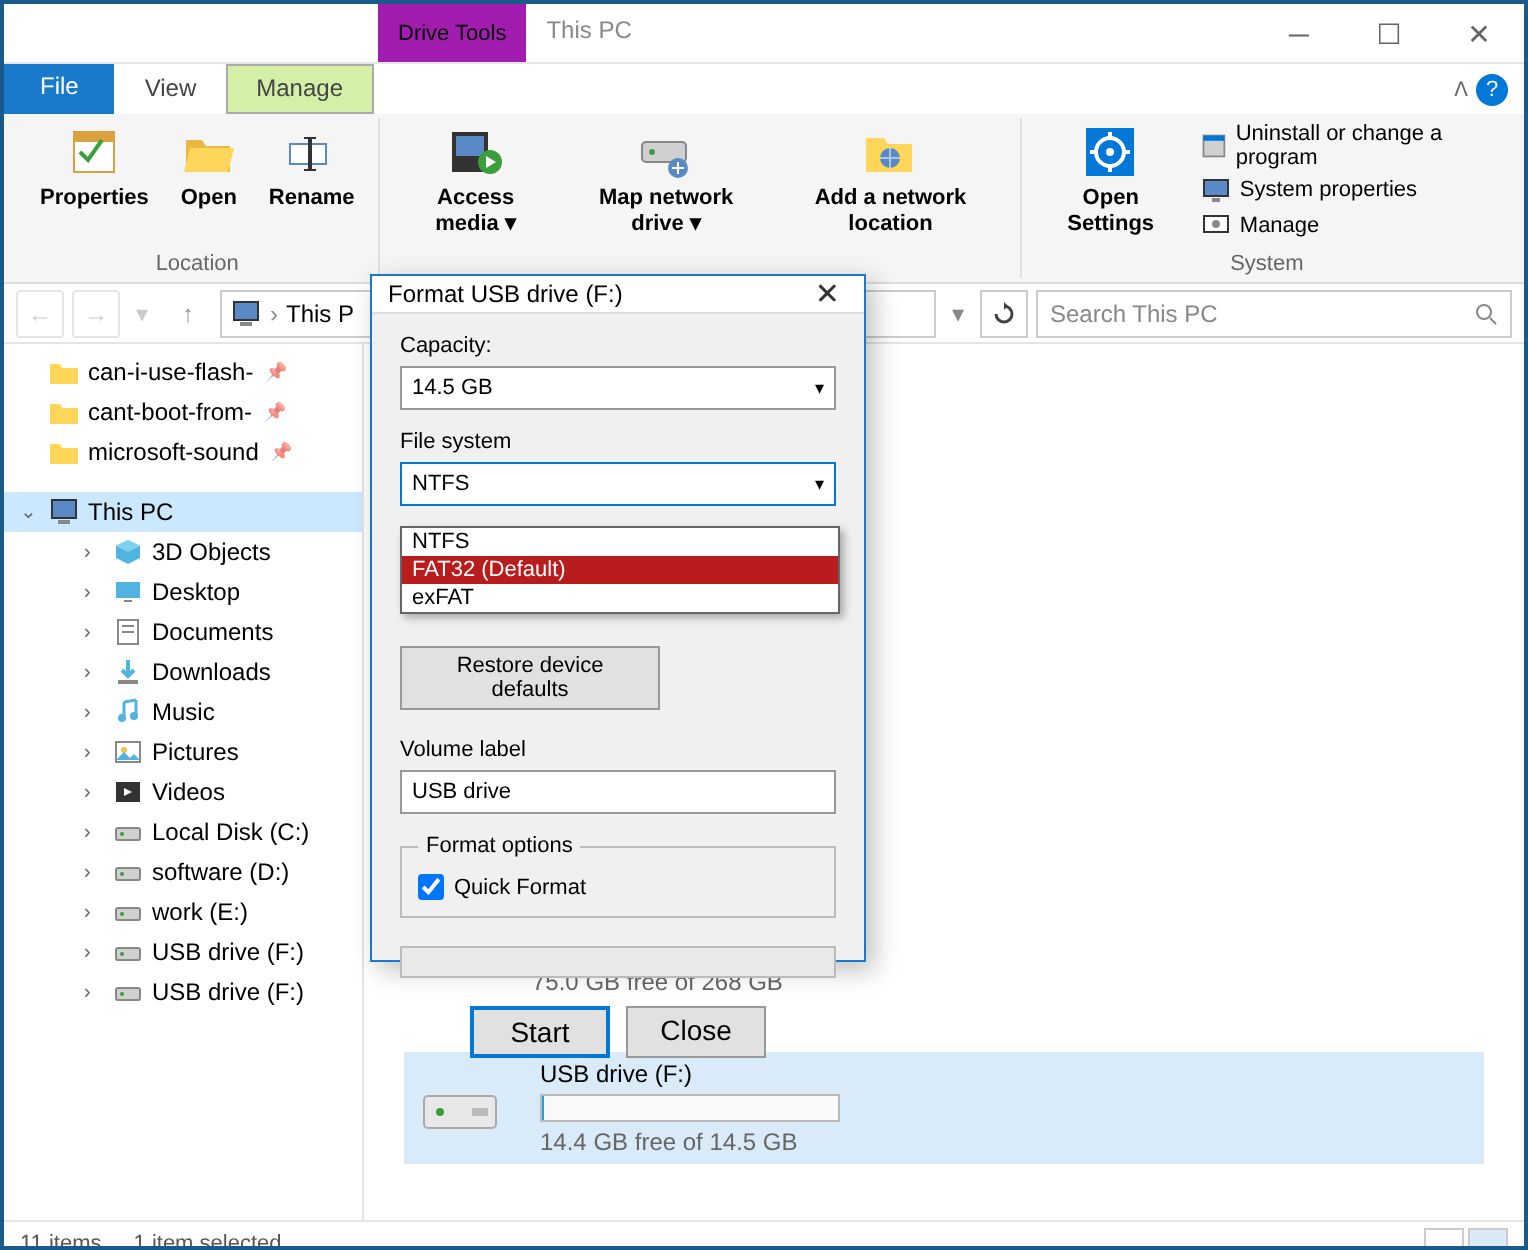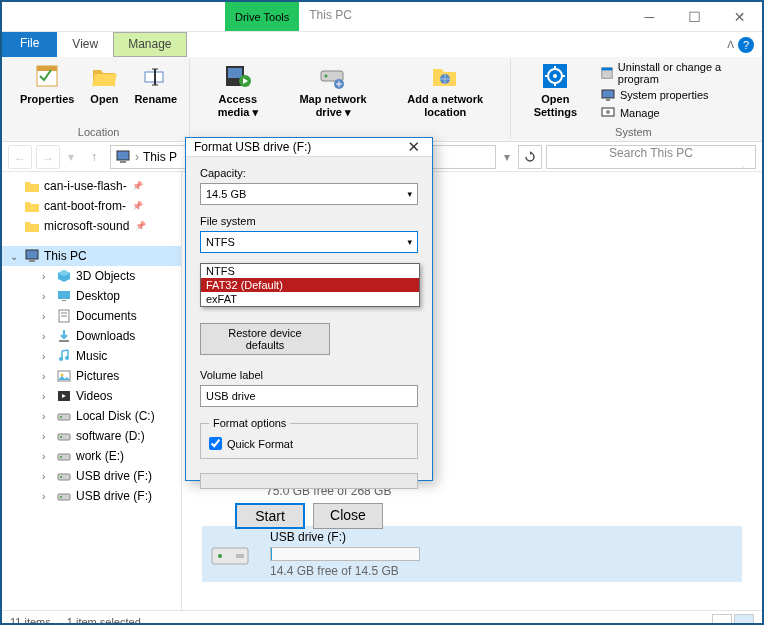--- a/index.html
+++ b/index.html
@@ -1,21 +1,21 @@
 <!DOCTYPE html>
 <html><head>
 <meta charset="utf-8">
 <style>
 * { box-sizing: border-box; margin: 0; padding: 0; font-family: "Segoe UI", Tahoma, sans-serif; }
 body { width: 764px; height: 625px; overflow: hidden; background: #fff; border: 2px solid #1a5a8a; position: relative; font-size: 12px; }
 
 
 .titlebar { height: 30px; display: flex; align-items: stretch; background: #fff; border-bottom: 1px solid #e5e5e5; position: relative; }
 .titlebar .tab-section { display: flex; }
-.titlebar .contextual-tab { background: #22c55e; padding: 2px 10px; font-size: 11px; display: flex; flex-direction: column; align-items: center; justify-content: center; margin-left: 36px; }
+.titlebar .contextual-tab { background: #a21caf; padding: 2px 10px; font-size: 11px; display: flex; flex-direction: column; align-items: center; justify-content: center; }
 .titlebar .title-text { flex: 1; color: #888; font-size: 12px; padding: 6px 10px; }
 .titlebar .win-controls { display: flex; }
 .titlebar .win-btn { width: 45px; display: flex; align-items: center; justify-content: center; color: #666; font-size: 14px; }
 
 
 .menubar { height: 25px; display: flex; align-items: stretch; border-bottom: 0; position: relative; }
 .menubar .file-tab { background: #1979ca; color: #fff; padding: 4px 18px; font-size: 12px; }
 .menubar .tab { padding: 4px 14px; font-size: 12px; color: #444; border: 1px solid transparent; }
 .menubar .tab.drive { background: #d4f0a8; border: 1px solid #aaa;}
 .menubar .expand { margin-left: auto; color: #666; padding: 4px 8px; display: flex; align-items: center; gap: 4px; }
@@ -35,21 +35,21 @@
 .ribbon-list-item .mini-ico { width: 16px; height: 16px; }
 
 
 .addressbar { height: 30px; display: flex; align-items: center; gap: 4px; padding: 2px 6px; border-bottom: 1px solid #e5e5e5; }
 .nav-btn { width: 24px; height: 24px; border: 1px solid #ccc; border-radius: 2px; display: flex; align-items: center; justify-content: center; color: #999; }
 .nav-btn.dis { opacity: .5; }
 .addr-box { flex: 1; border: 1px solid #ccc; height: 24px; display: flex; align-items: center; padding: 0 4px; gap: 4px; }
 .addr-box .pc-ico { width: 16px; height: 16px; }
 .addr-box .crumb { font-size: 12px; }
 .addr-refresh { width: 24px; height: 24px; border: 1px solid #ccc; display: flex; align-items: center; justify-content: center; }
-.search-box { width: 210px; border: 1px solid #ccc; height: 24px; display: flex; align-items: center; padding: 0 6px; color: #888; gap: 6px; flex-direction: column; }
+.search-box { width: 238px; border: 1px solid #ccc; height: 24px; display: flex; align-items: center; padding: 0 6px; color: #888; gap: 6px; }
 
 
 .main { display: flex; height: 438px; }
 .tree { width: 180px; border-right: 1px solid #e5e5e5; overflow: hidden; padding: 4px 0; font-size: 12px; }
 .tree-item { display: flex; align-items: center; gap: 4px; padding: 2px 4px 2px 22px; white-space: nowrap; }
 .tree-item.root { padding-left: 8px; background: #cce8ff; }
 .tree-item.qa { padding-left: 22px; }
 .tree-item.child { padding-left: 40px; }
 .tree-item .chev { width: 10px; color: #666; font-size: 10px; }
 .tree-ico { width: 16px; height: 16px; flex-shrink: 0; }

